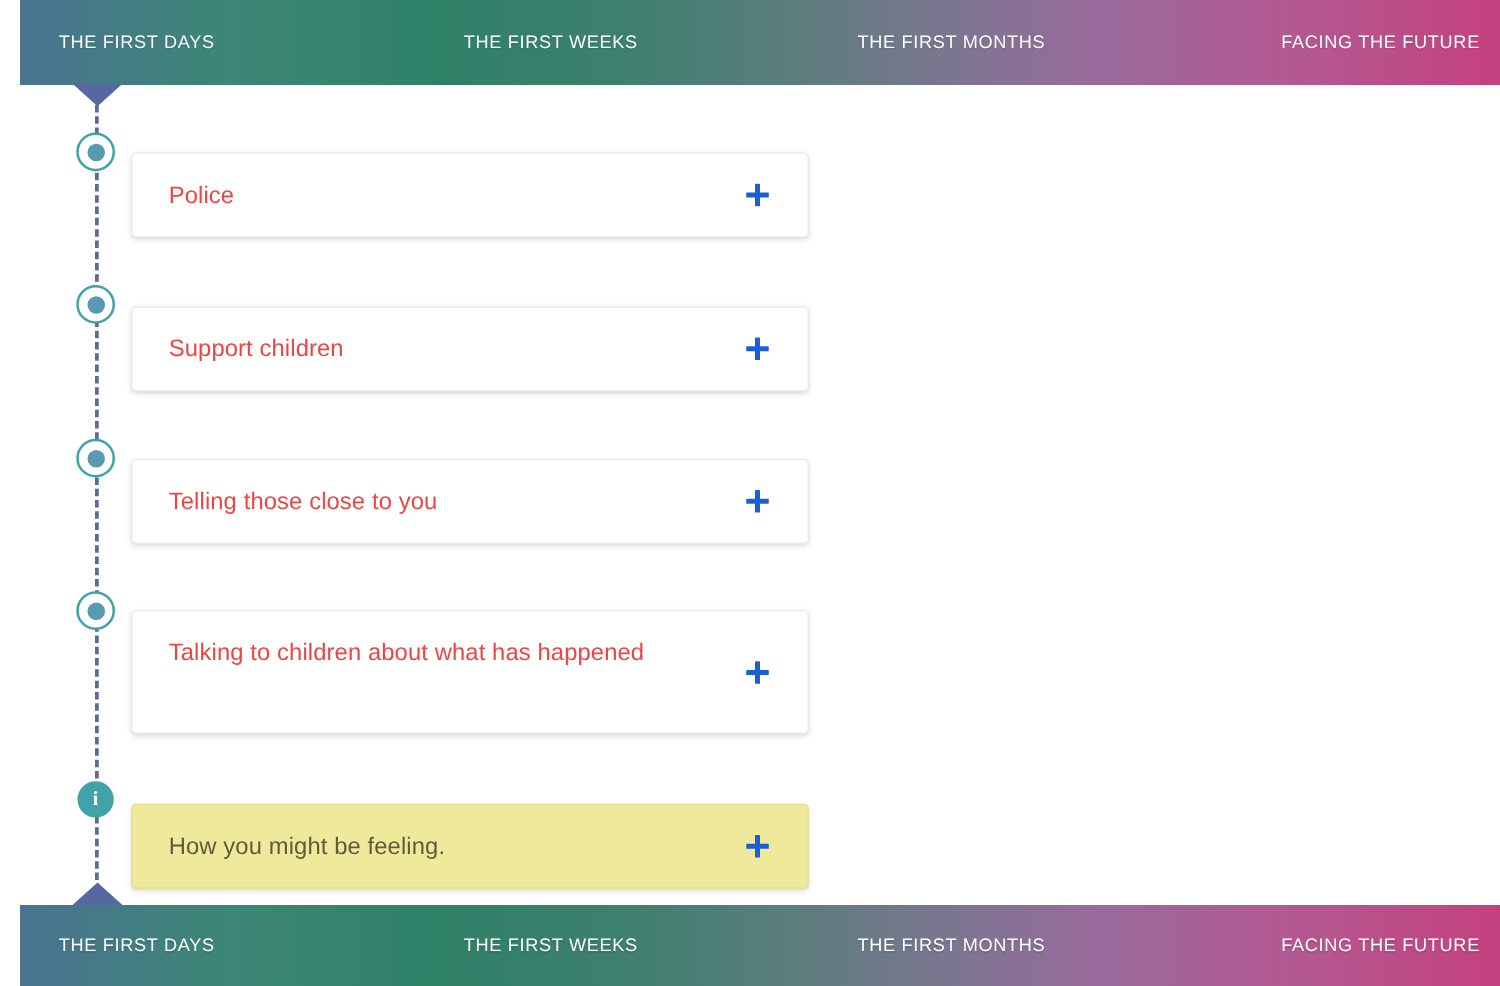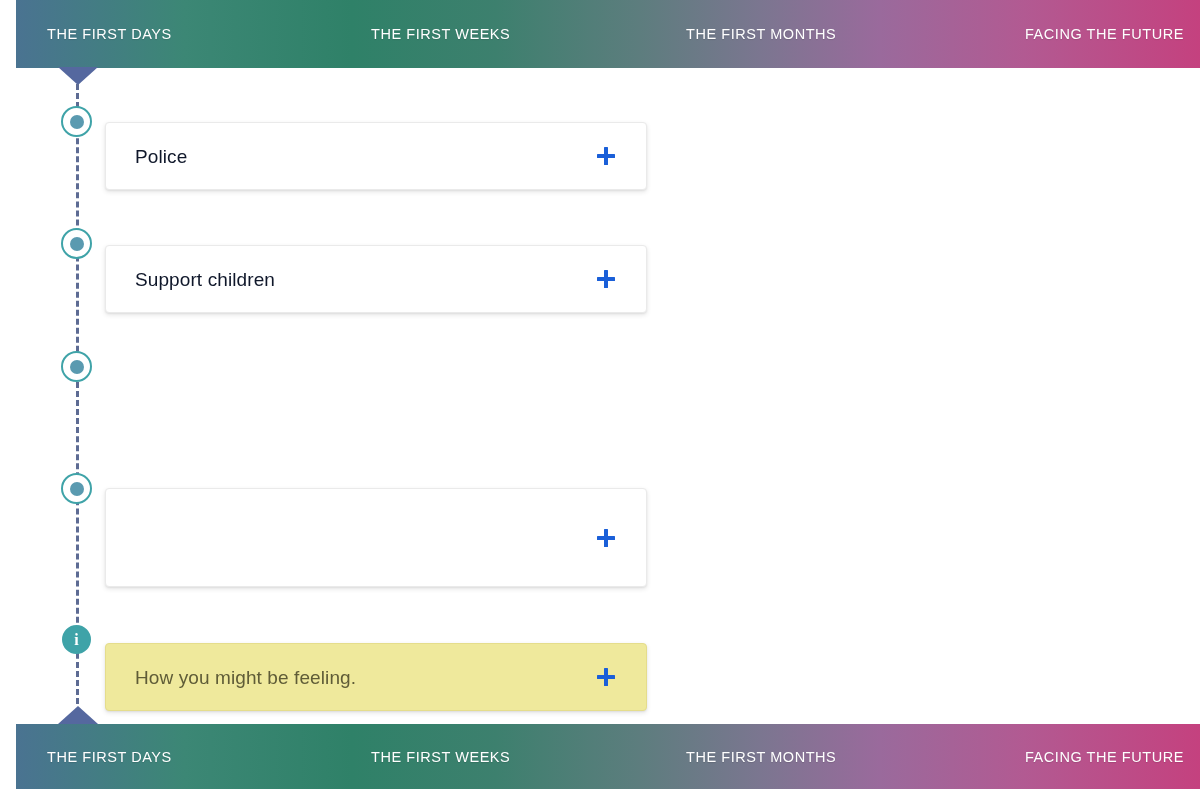--- a/index.html
+++ b/index.html
@@ -147,21 +147,21 @@
     border: 1px solid #e5dd8c;
     padding-left: 48px;
   }
 
   .card-title {
     position: absolute;
     left: 29px;
     top: 19px;
     width: 420px;
     font-size: 19px;
-    color: #0f172a;
+    color: #ef4444;
     line-height: 30px;
     font-weight: 400;
     letter-spacing: 0.1px;
   }
   .card.highlight .card-title { color: #5f5c37; }
 
   .plus-btn {
     position: absolute;
     right: 28px;
     top: 50%;
@@ -232,22 +232,30 @@
   </div>
 
   <div class="card" style="top:245px;height:68px">
     <div class="card-title">Support children</div>
     <div class="plus-btn">
       <span class="bar-h"></span>
       <span class="bar-v"></span>
     </div>
   </div>
 
+  <div class="card" style="top:367px;height:68px">
+    <div class="card-title">Telling those close to you</div>
+    <div class="plus-btn">
+      <span class="bar-h"></span>
+      <span class="bar-v"></span>
+    </div>
+  </div>
 
   <div class="card" style="top:488px;height:99px">
+    <div class="card-title">Talking to children about what has happened</div>
     <div class="plus-btn">
       <span class="bar-h"></span>
       <span class="bar-v"></span>
     </div>
   </div>
 
   <div class="card highlight" style="top:643px;height:68px">
     <div class="card-title">How you might be feeling.</div>
     <div class="plus-btn">
       <span class="bar-h"></span>

